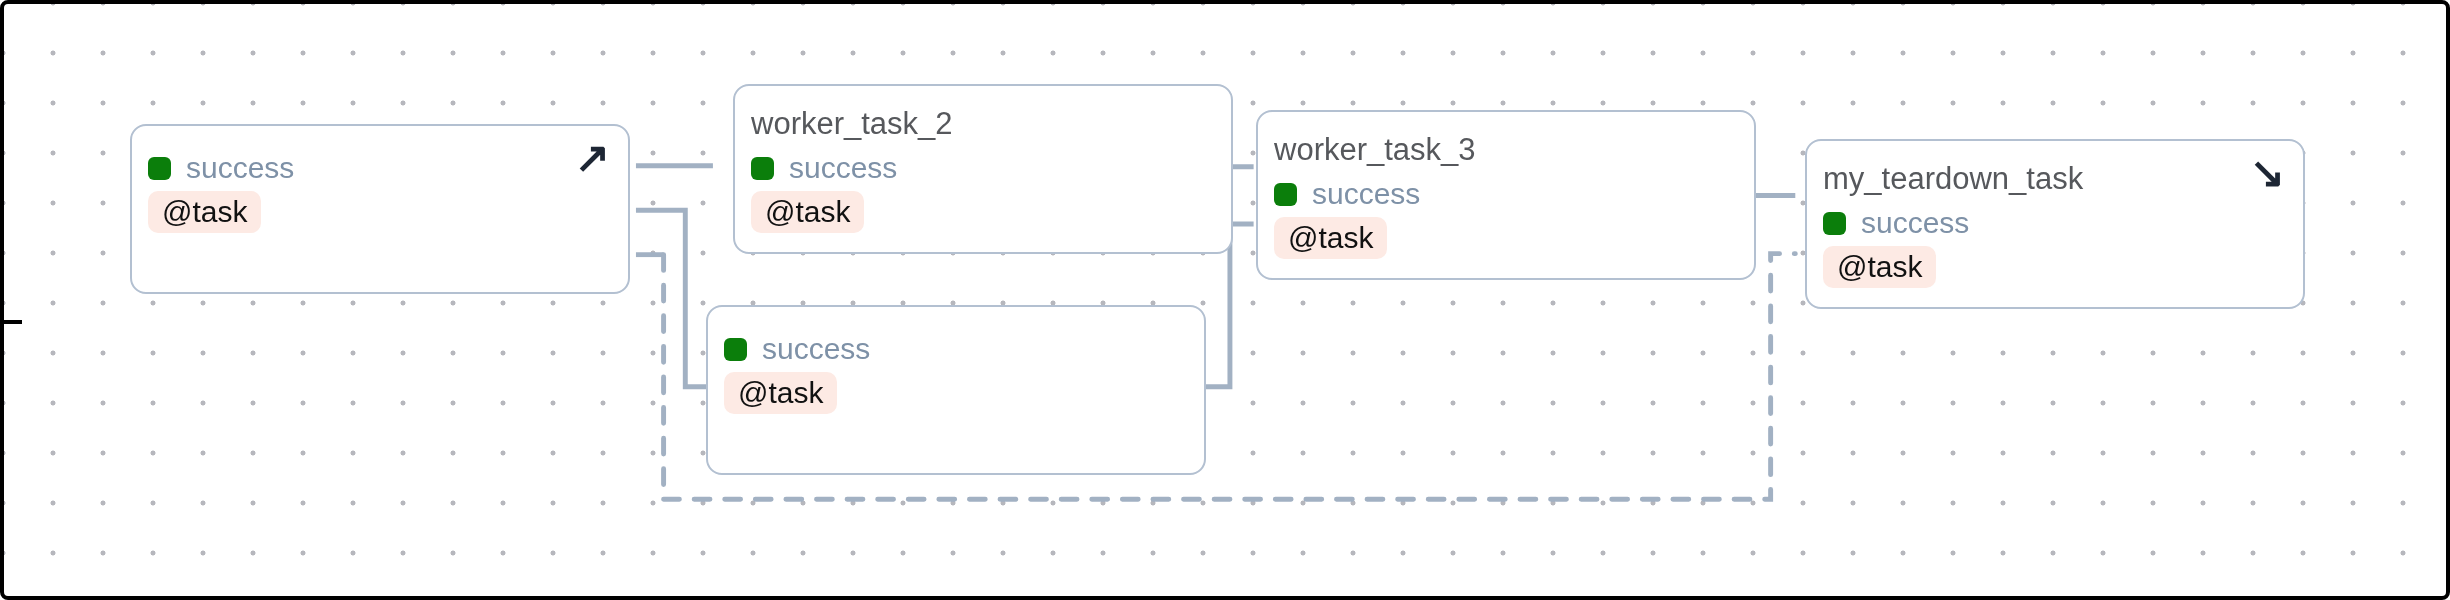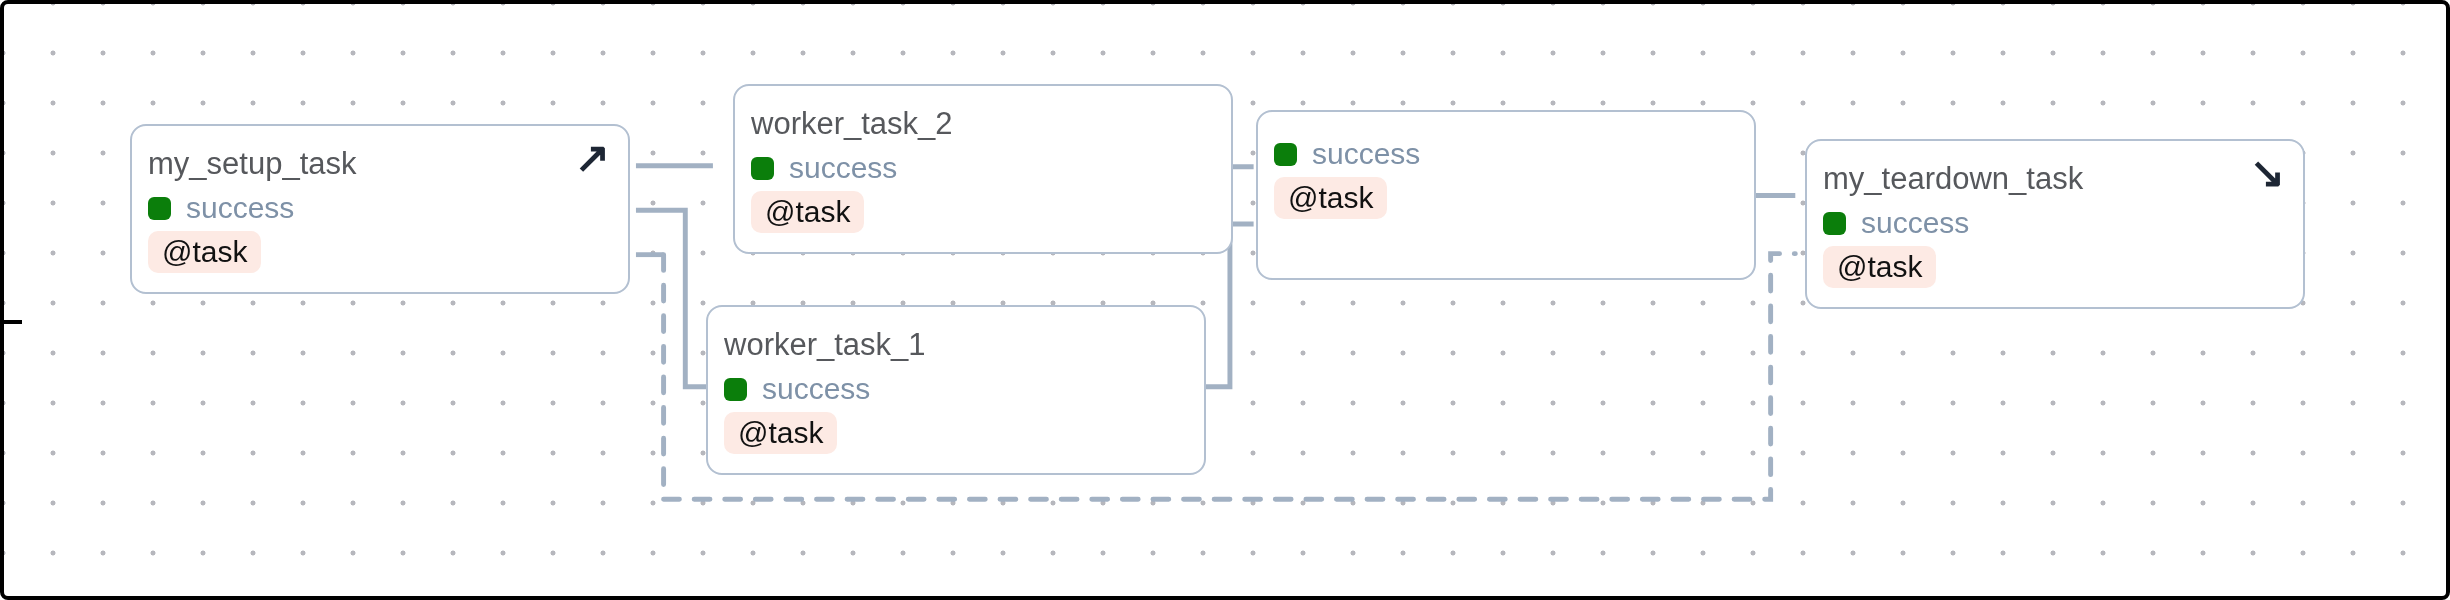--- a/index.html
+++ b/index.html
@@ -61,21 +61,20 @@
       <path d="M628 209 H678 V388 H704"></path>
       <path d="M1204 165 H1254"></path>
       <path d="M1202 388 H1230 V223 H1254"></path>
       <path d="M1752 194 H1803"></path>
       <path d="M628 254 H656"></path>
       <path d="M656 254 V502 H1778 V253 H1803" stroke-dasharray="16 15" stroke-linecap="round"></path>
     </g>
   </svg>
 
   <div class="node n0">
-    <div class="node-title">my_setup_task</div>
     <div class="status-row">
       <span class="swatch"></span>
       <span class="status-text">success</span>
     </div>
     <div class="badge-row">
       <span class="badge">@task</span>
     </div>
     <span class="corner-icon">↗</span>
   </div>
 
@@ -84,31 +83,31 @@
     <div class="status-row">
       <span class="swatch"></span>
       <span class="status-text">success</span>
     </div>
     <div class="badge-row">
       <span class="badge">@task</span>
     </div>
   </div>
 
   <div class="node n2">
-    <div class="node-title">worker_task_1</div>
     <div class="status-row">
       <span class="swatch"></span>
       <span class="status-text">success</span>
     </div>
     <div class="badge-row">
       <span class="badge">@task</span>
     </div>
   </div>
 
   <div class="node n3">
+    <div class="node-title">worker_task_3</div>
     <div class="status-row">
       <span class="swatch"></span>
       <span class="status-text">success</span>
     </div>
     <div class="badge-row">
       <span class="badge">@task</span>
     </div>
   </div>
 
   <div class="node n4">

